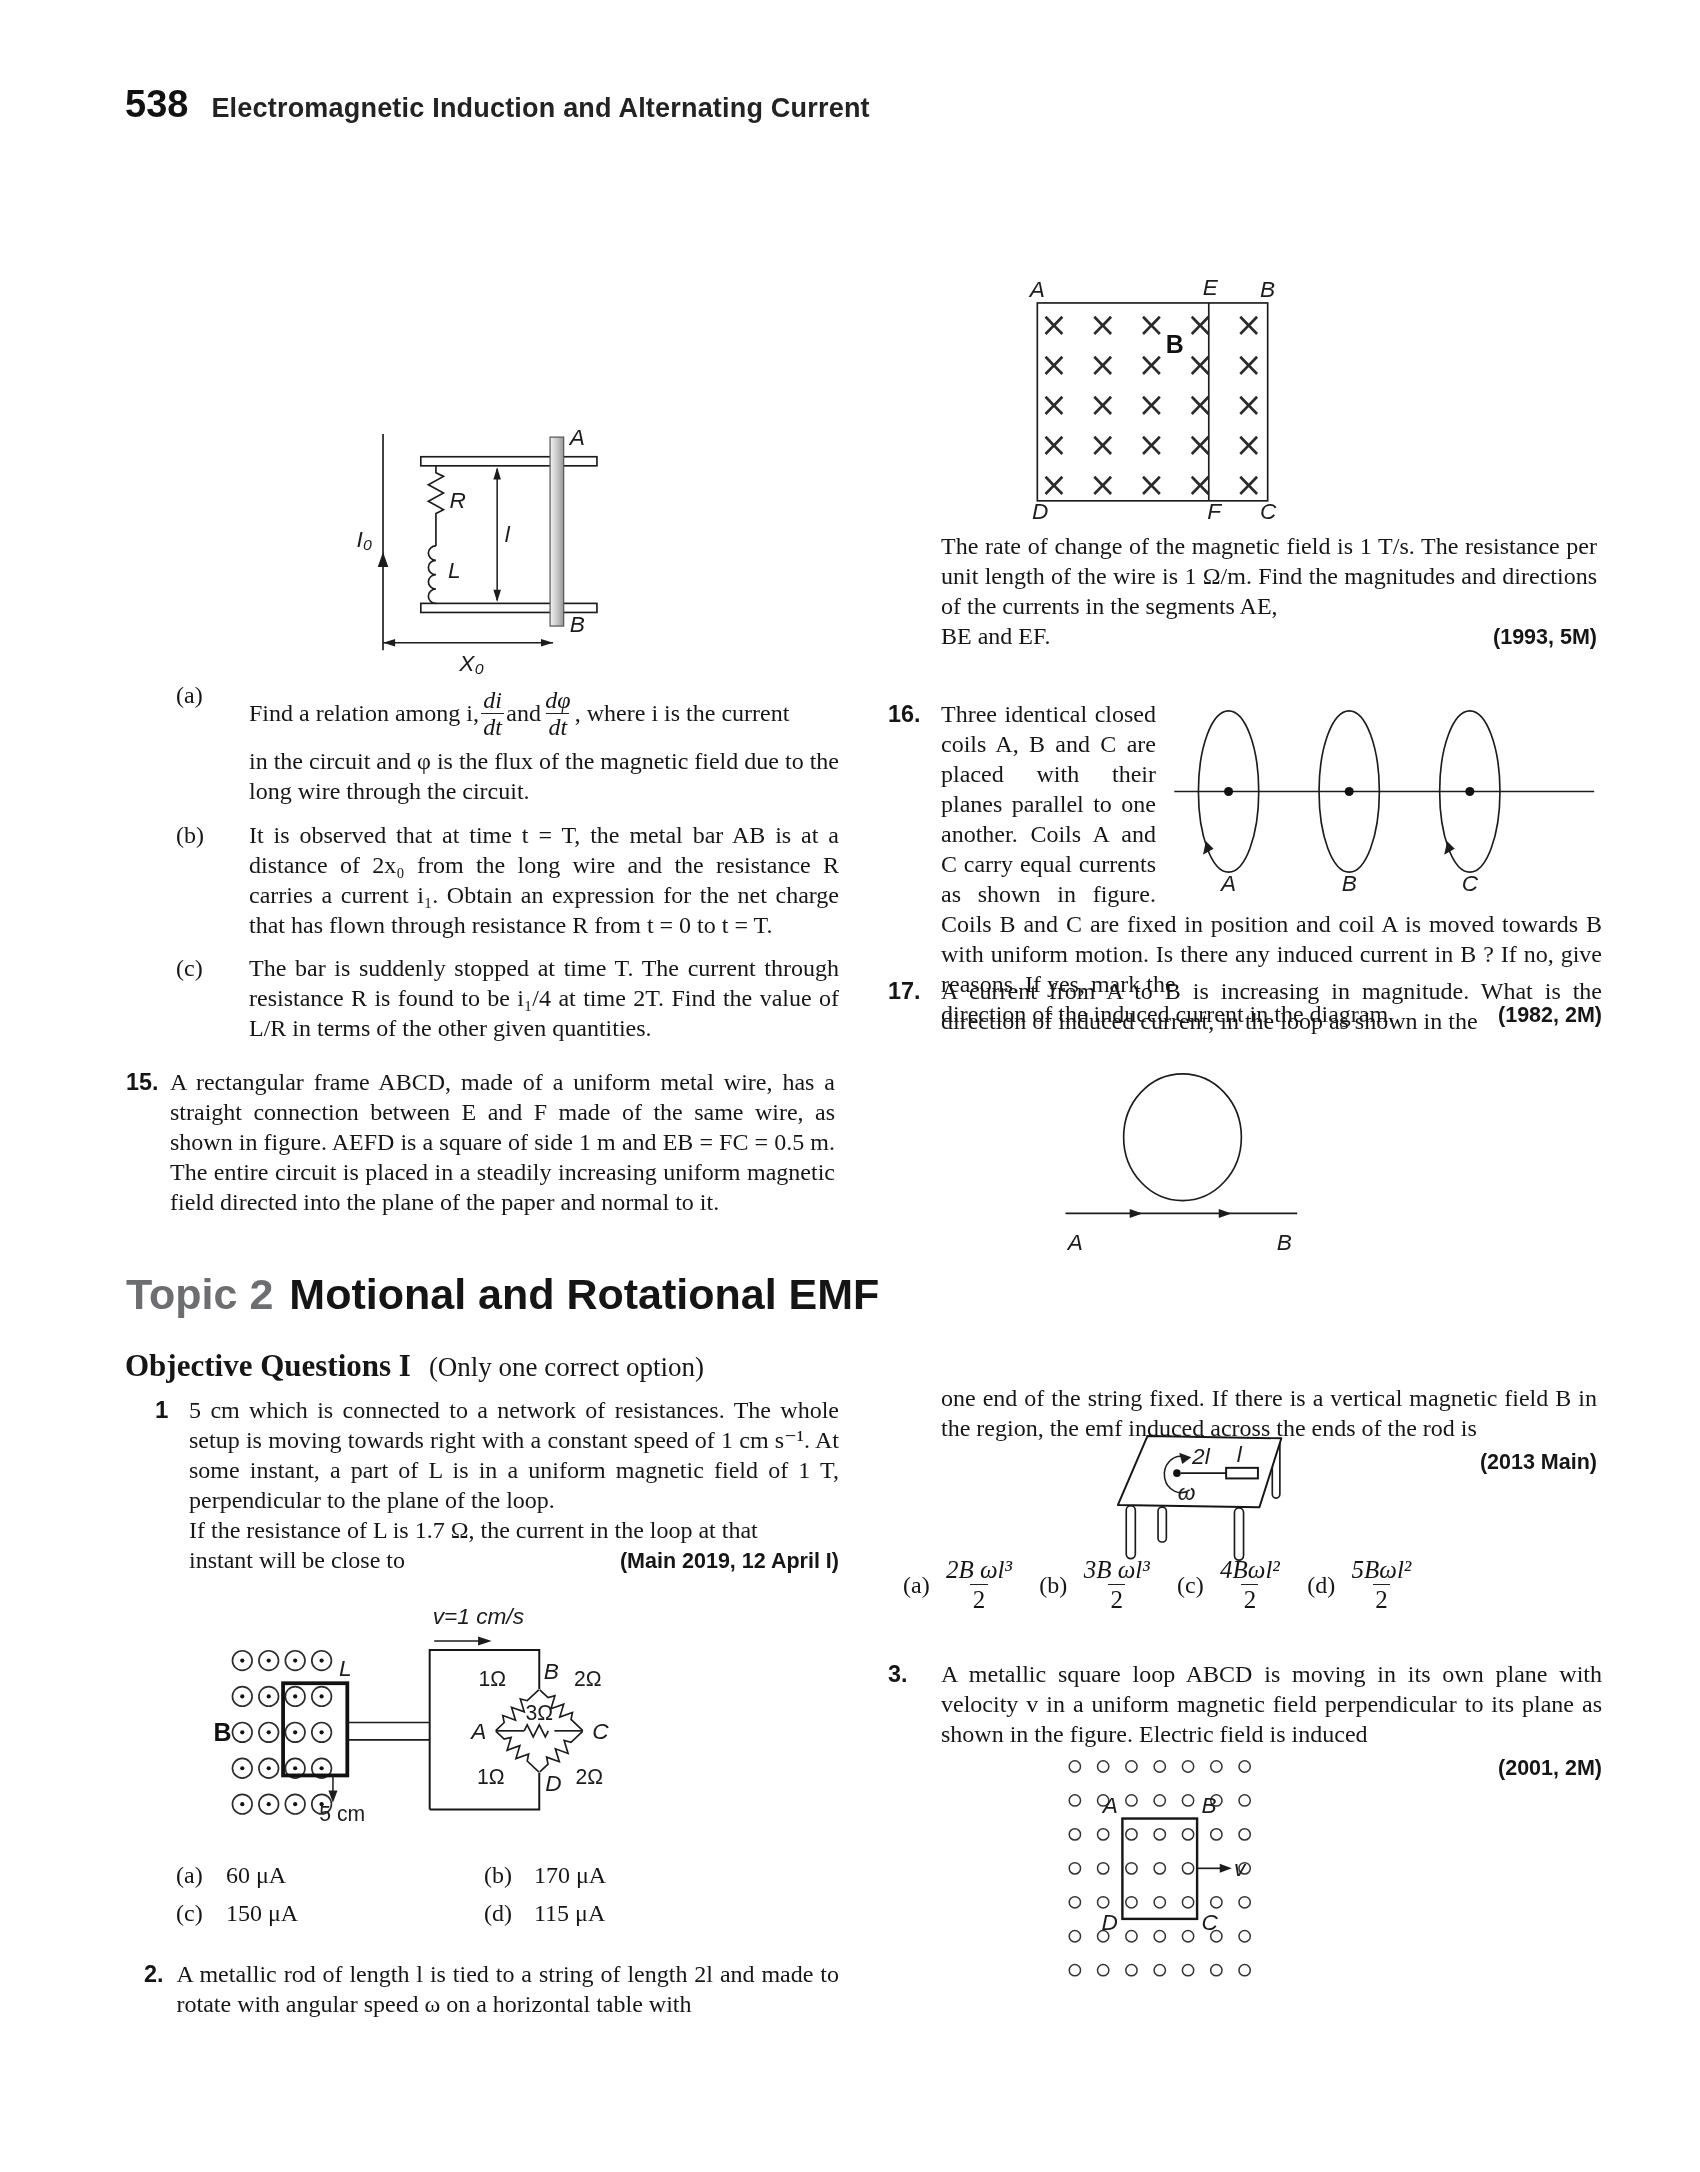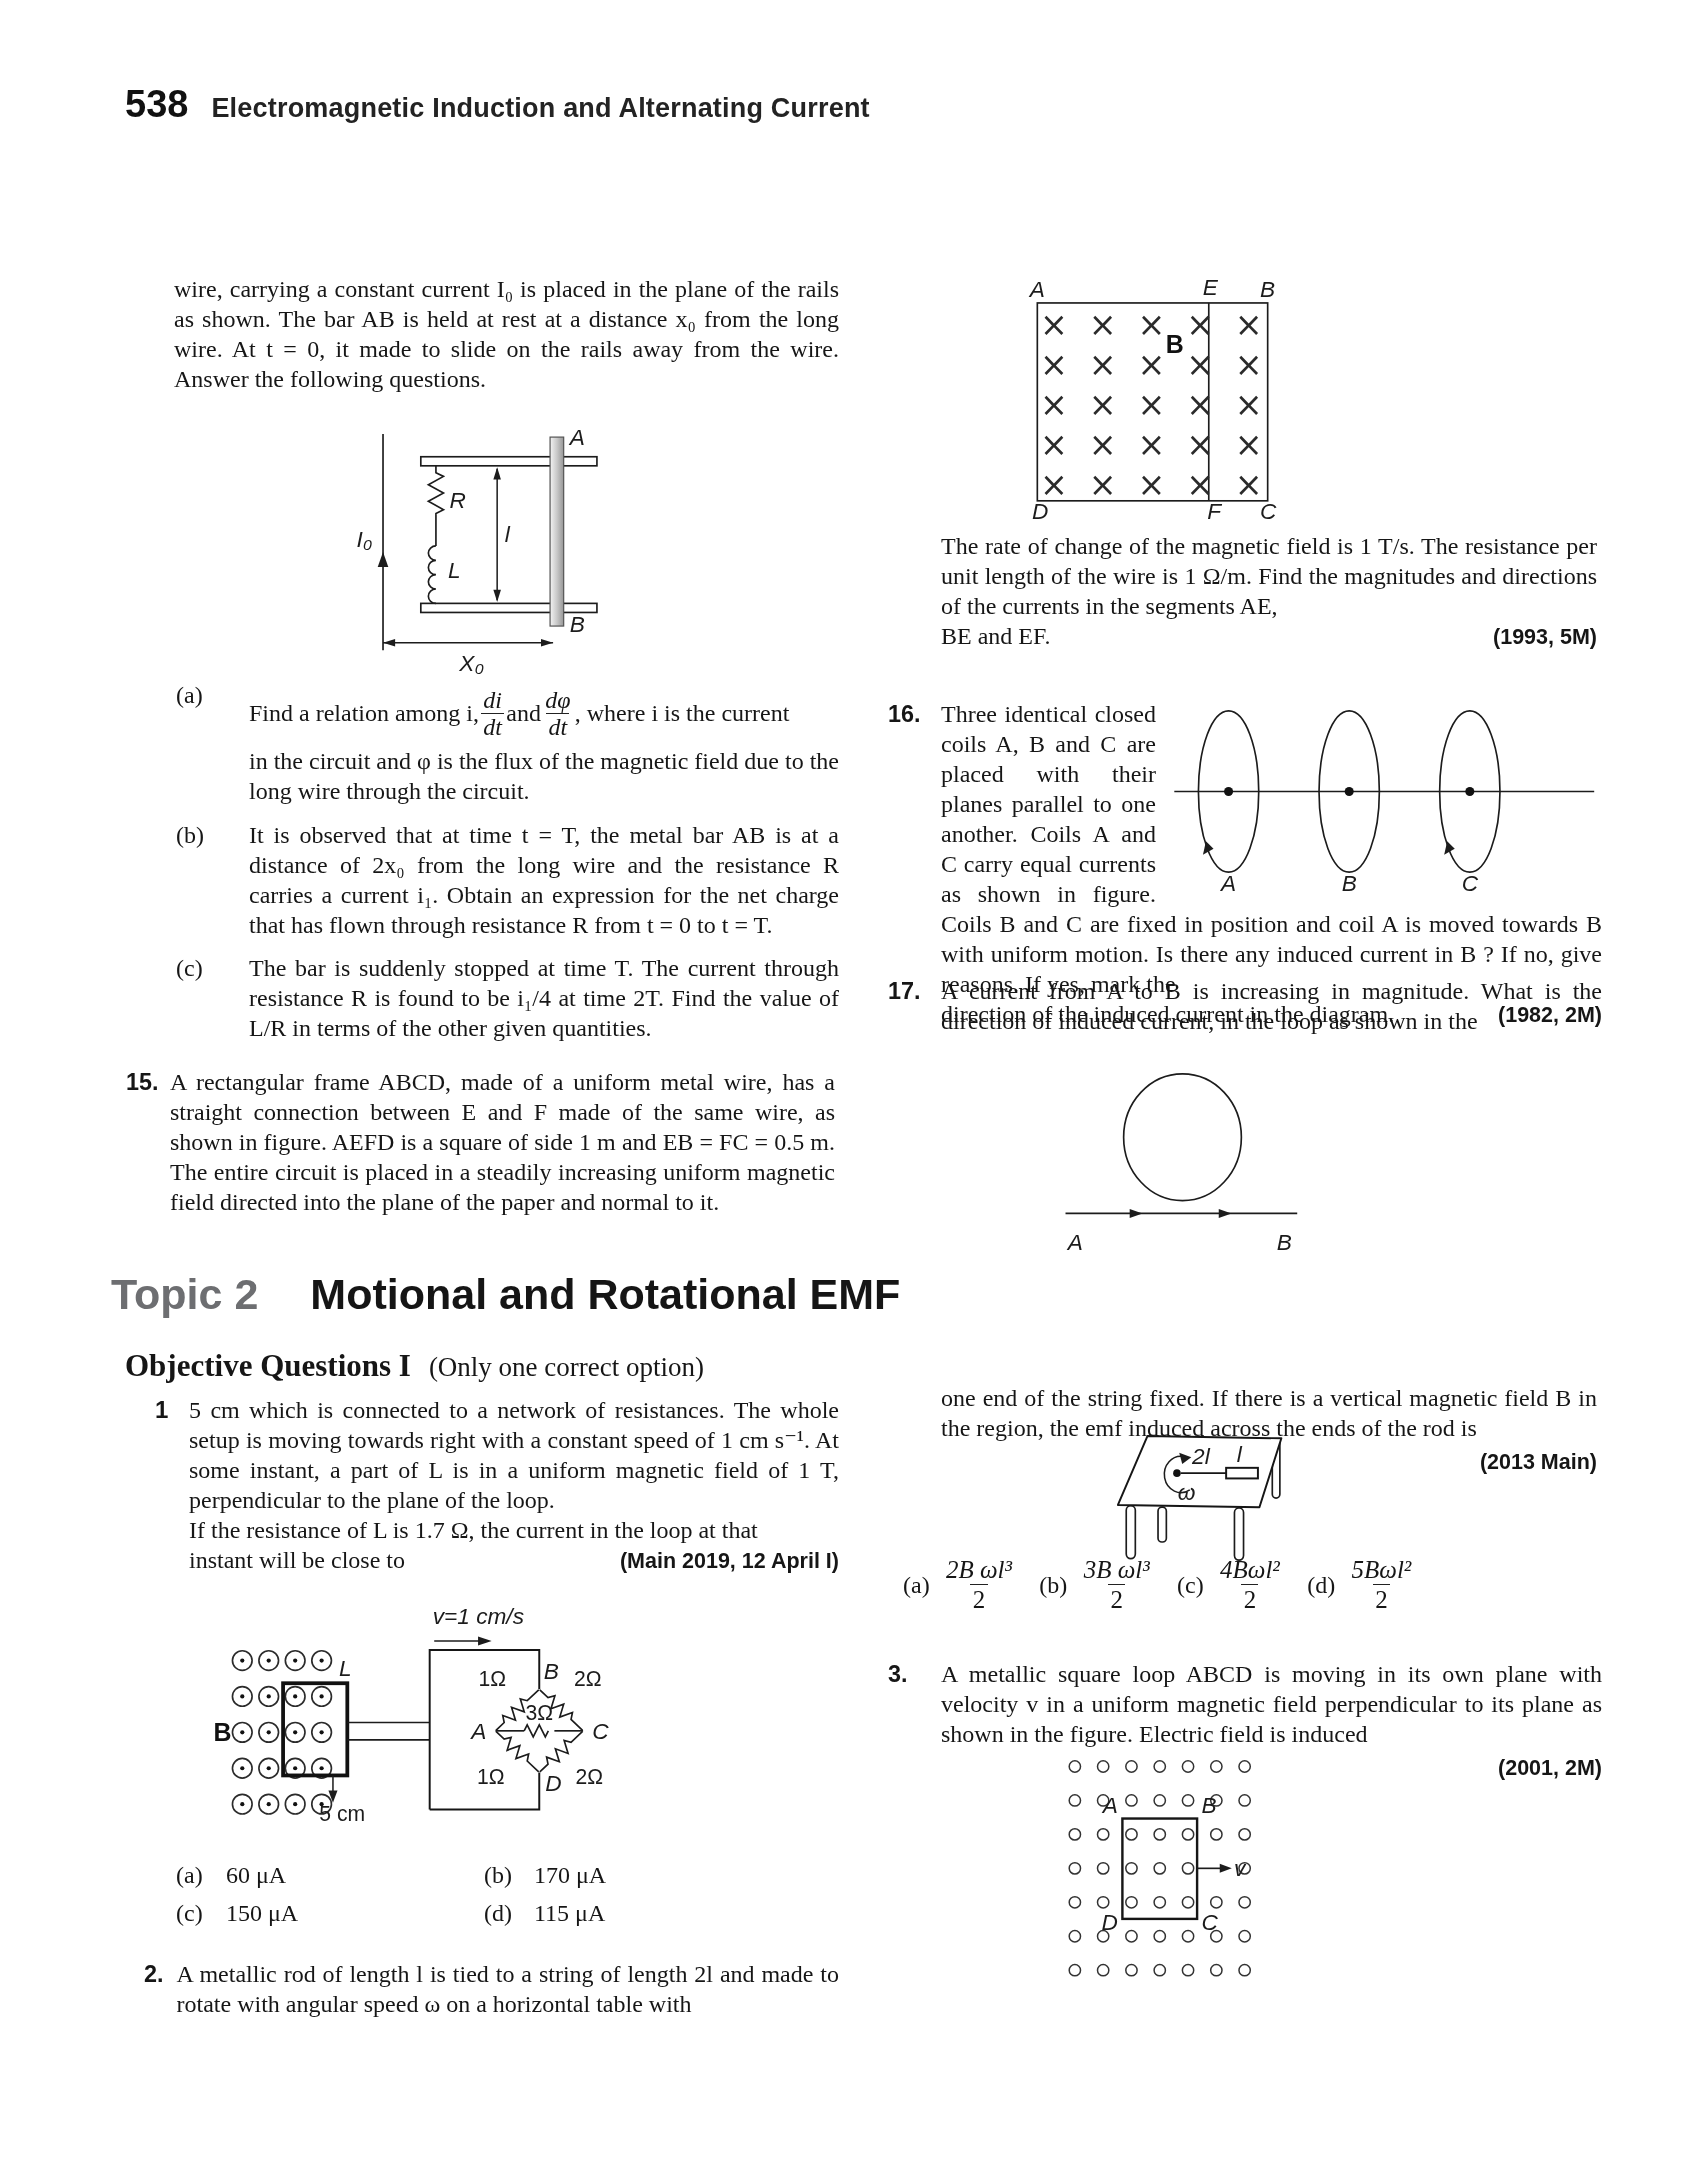--- a/index.html
+++ b/index.html
@@ -23,21 +23,21 @@
   .qt{flex:1;text-align:justify;}
   
   .part{display:flex;margin-bottom:13.6px;}
   .plab{flex:0 0 73px;}
   .pbody{flex:1;text-align:justify;}
   .aline{display:flex;align-items:center;height:66px;white-space:nowrap;}
   .frac{display:inline-flex;flex-direction:column;align-items:center;margin:0 2px;line-height:26px;font-style:italic;}
   .frac .den{border-top:1.7px solid #222;padding:0 2.3px;}
   .frac .num{padding:0 2.3px;}
   
-  #topicband{left:111px;top:1279px;display:flex;align-items:flex-start;gap:52px;white-space:nowrap;}
+  #topicband{left:126px;top:1279px;display:flex;align-items:flex-start;gap:16px;white-space:nowrap;}
   #topiclabel{font-family:"Liberation Sans";font-weight:bold;font-size:43px;color:#6d6e71;}
   #topictitle{font-family:"Liberation Sans";font-weight:bold;font-size:43px;color:#151515;}
   #objheading{left:125px;top:1351px;white-space:nowrap;}
   #objheading .h{font-weight:bold;font-size:31px;}
   #objheading .s{font-size:27px;margin-left:12px;}
   
   #q1opts{left:176px;top:1860px;display:grid;grid-template-columns:308px 308px;row-gap:7.6px;}
   .olabel{display:inline-block;width:50px;}
   
   #q2opts{left:903px;top:1555px;display:flex;align-items:center;gap:23px;}
@@ -65,21 +65,20 @@
 </style>
 </head>
 <body>
 
 <div class="abs" id="pageheader">
   <span id="pagenum">538</span>
   <span id="chaptitle">Electromagnetic Induction and Alternating Current</span>
 </div>
 
 <div class="abs just" style="left:174px;top:274px;width:665px;">
-  <span>wire, carrying a constant current I₀ is placed in the plane of the rails as shown. The bar AB is held at rest at a distance x₀ from the long wire. At t = 0, it made to slide on the rails away from the wire. Answer the following questions.</span>
 </div>
 
 <svg class="abs" style="left:355px;top:425px;font-size:31.5px" width="276" height="257" viewBox="0 0 365 340">
   <line class="ln" x1="37" y1="12" x2="37" y2="298"></line>
   <polygon class="ah" points="30,188 37,168 44,188"></polygon>
   <text class="flab" x="2" y="162">I₀</text>
   <rect class="ln whitefill" x="87" y="42" width="233" height="12"></rect>
   <rect class="ln whitefill" x="87" y="236" width="233" height="12"></rect>
   <path class="ln" d="M107,54 V63 l10,5 l-20,11 l20,11 l-20,11 l20,11 l-10,5 V122 V160"></path>
   <text class="flab" x="125" y="110">R</text>

